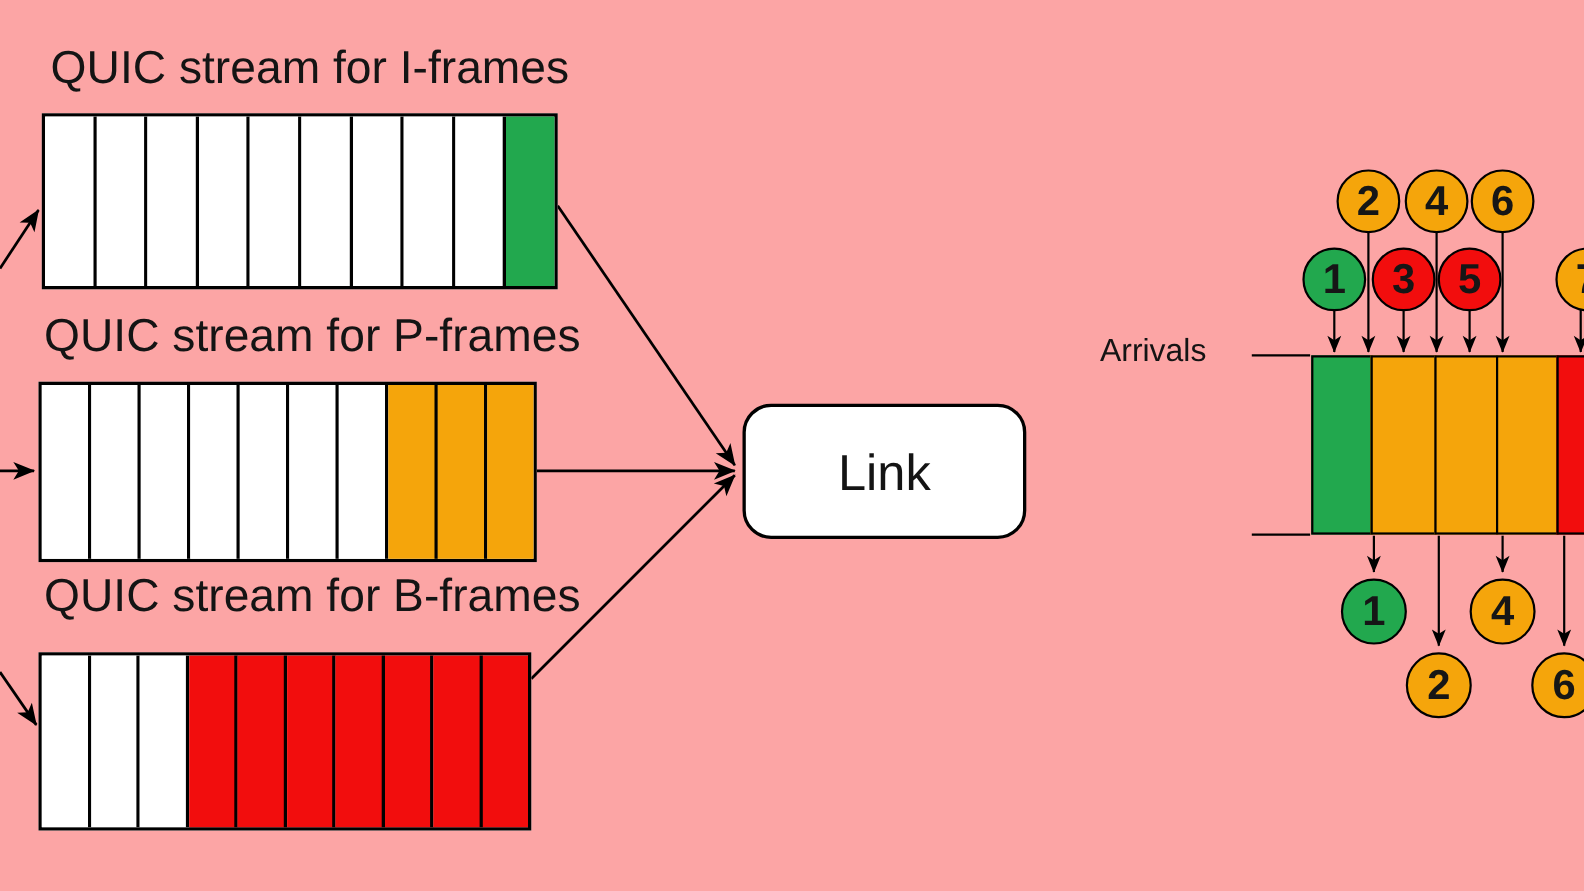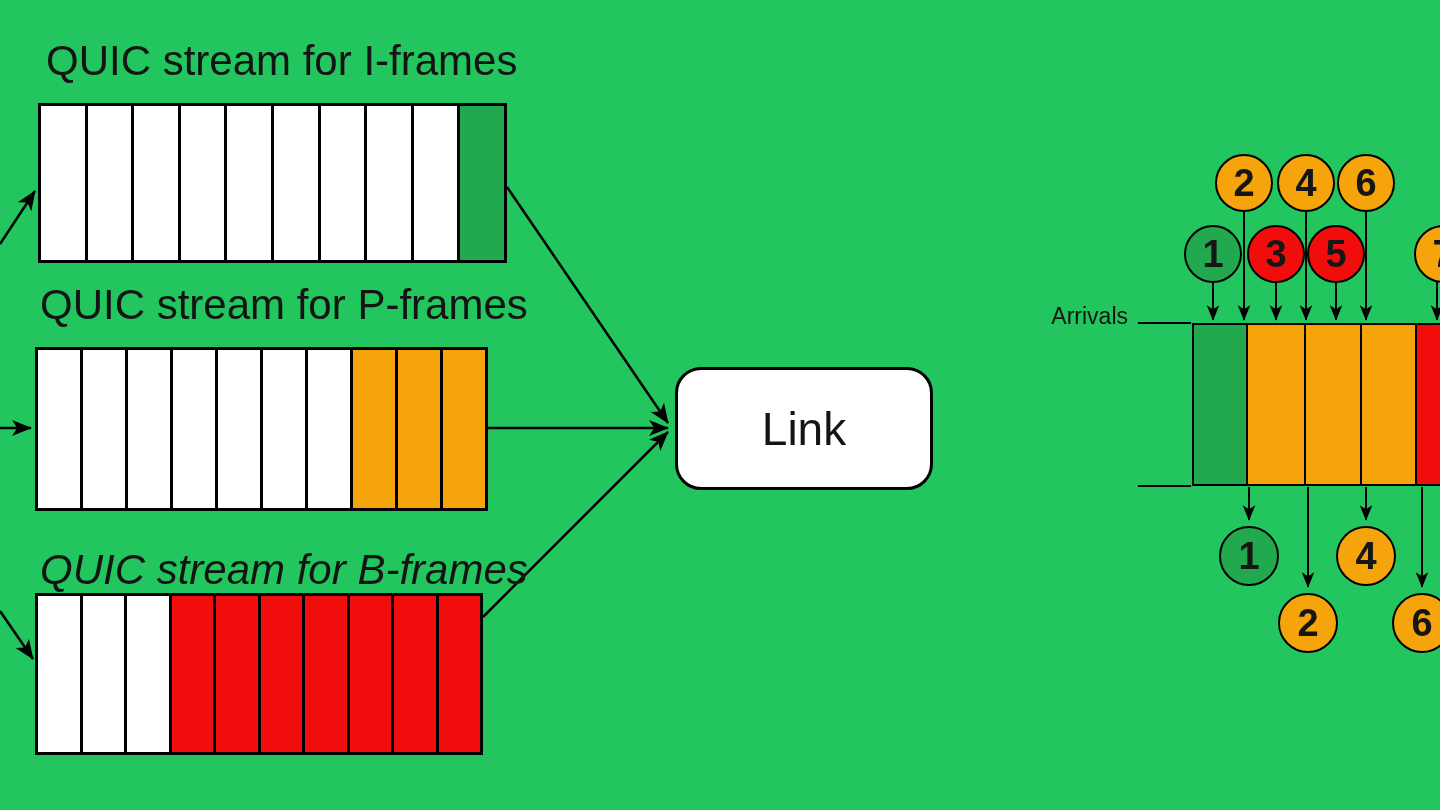--- a/index.html
+++ b/index.html
@@ -1,49 +1,49 @@
 <!DOCTYPE html>
 <html><head>
 <meta charset="utf-8">
 <style>
   * { box-sizing: border-box; margin: 0; padding: 0; }
   html,body { background:#fff; }
   .canvas {
     position: relative; width: 1440px; height: 810px;
-    background: #22c55e; overflow: hidden;
+    background: #fca5a5; overflow: hidden;
     font-family: "Liberation Sans", sans-serif; color: #141414;
   }
   svg.arrow-layer { position: absolute; left: 0; top: 0; z-index: 1; }
 
   .queue-title {
     position: absolute; font-size: 42px; line-height: 1.1;
     white-space: nowrap; color: #141414; z-index: 2;
   }
   #title-i { left: 46px; top: 38px; }
   #title-p { left: 40px; top: 282px; }
-  #title-b { left: 40px; top: 547px; font-style: italic; }
+  #title-b { left: 40px; top: 518px; }
 
   .queue {
     position: absolute; display: flex;
     border: 3px solid #000; background: #fff; z-index: 2;
   }
   #queue-i { left: 38px; top: 103px; width: 469px; height: 160px; }
   #queue-p { left: 35px; top: 347px; width: 453px; height: 164px; }
   #queue-b { left: 35px; top: 593px; width: 448px; height: 162px; }
   .cell { flex: 1; border-right: 3px solid #000; background: #fff; }
   .cell:last-child { border-right: none; }
 
   .link-box {
     position: absolute; left: 675px; top: 367px; width: 258px; height: 123px;
     border: 3px solid #000; border-radius: 26px; background: #fff;
     display: flex; align-items: center; justify-content: center;
     font-size: 46px; z-index: 3;
   }
 
-  .tl-label { position: absolute; font-size: 23px; text-align: right; z-index: 2; white-space: nowrap; }
+  .tl-label { position: absolute; font-size: 29px; text-align: left; z-index: 2; white-space: nowrap; }
   #arrivals-label   { left: 1000px; top: 303px; width: 128px; }
   #departures-label { left:  940px; top: 467px; width: 188px; }
 
   .bar { position: absolute; left: 1192px; top: 323px; height: 163px; display: flex; z-index: 2; }
   .seg { height: 100%; border: 2px solid #000; }
   .seg + .seg { margin-left: -2px; }
 
   .circle {
     position: absolute; border: 2px solid #000; border-radius: 50%;
     display: flex; align-items: center; justify-content: center;

